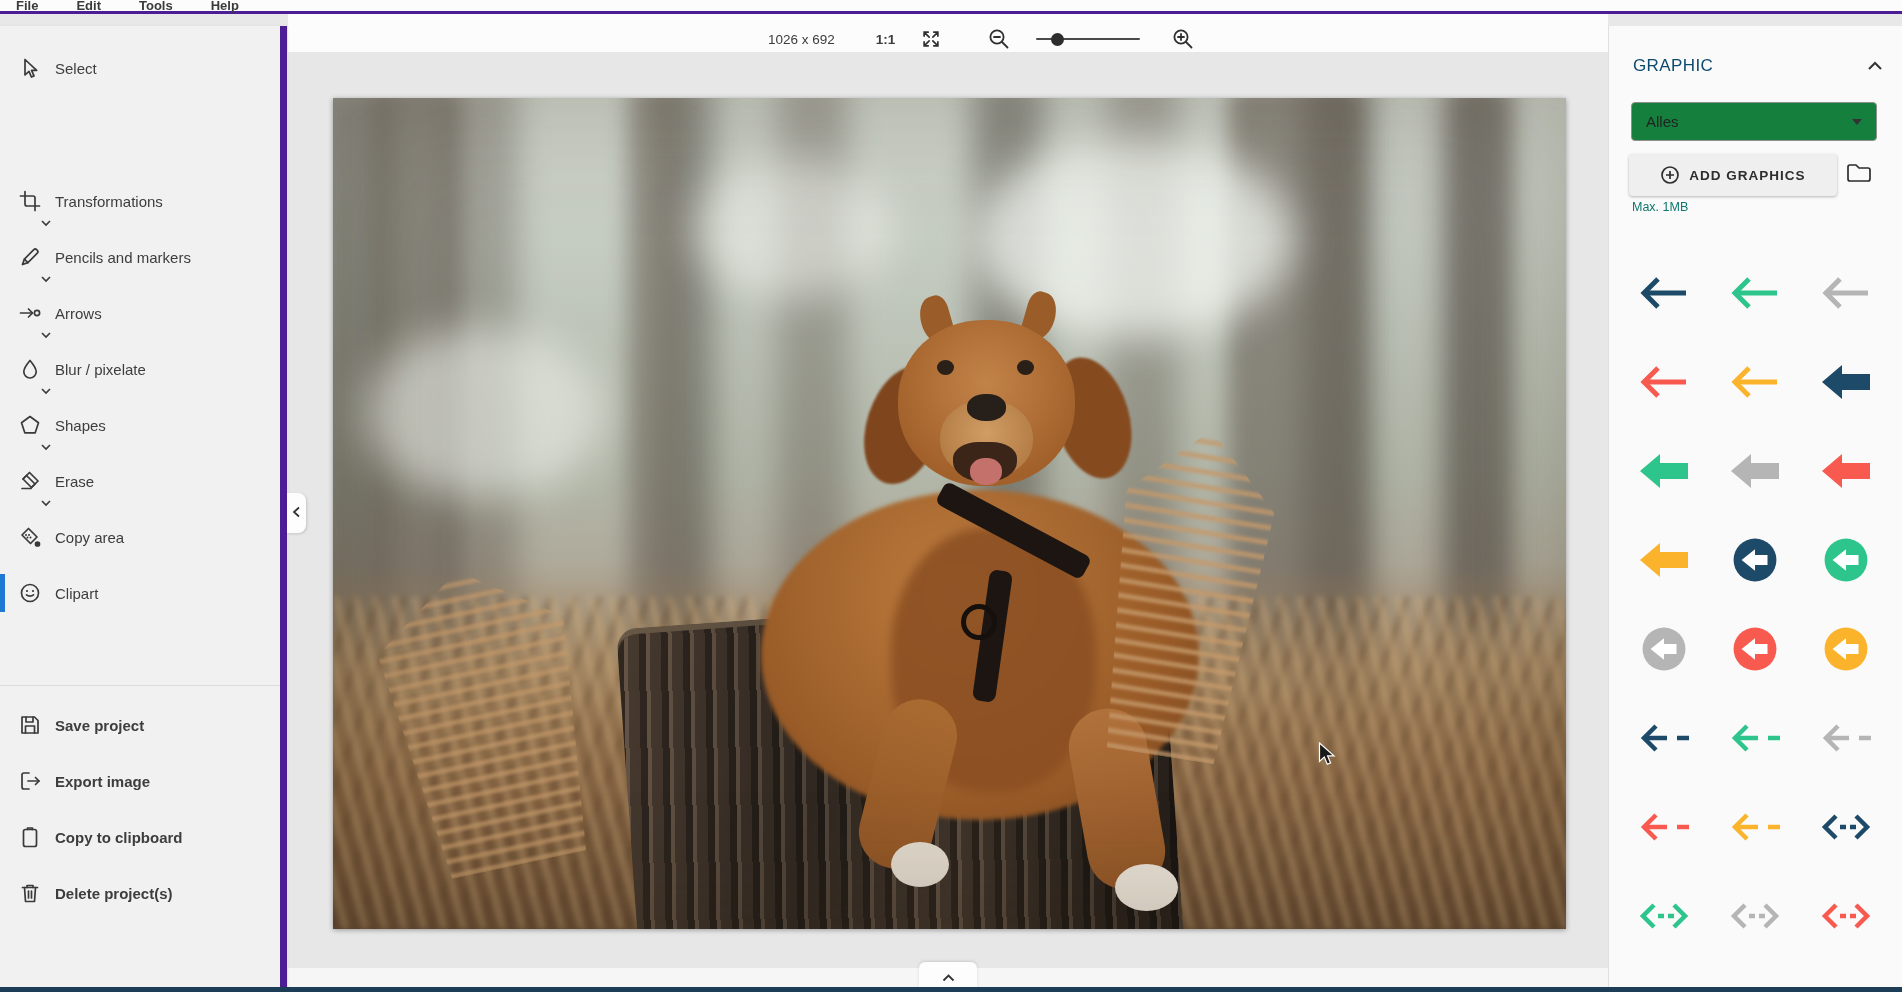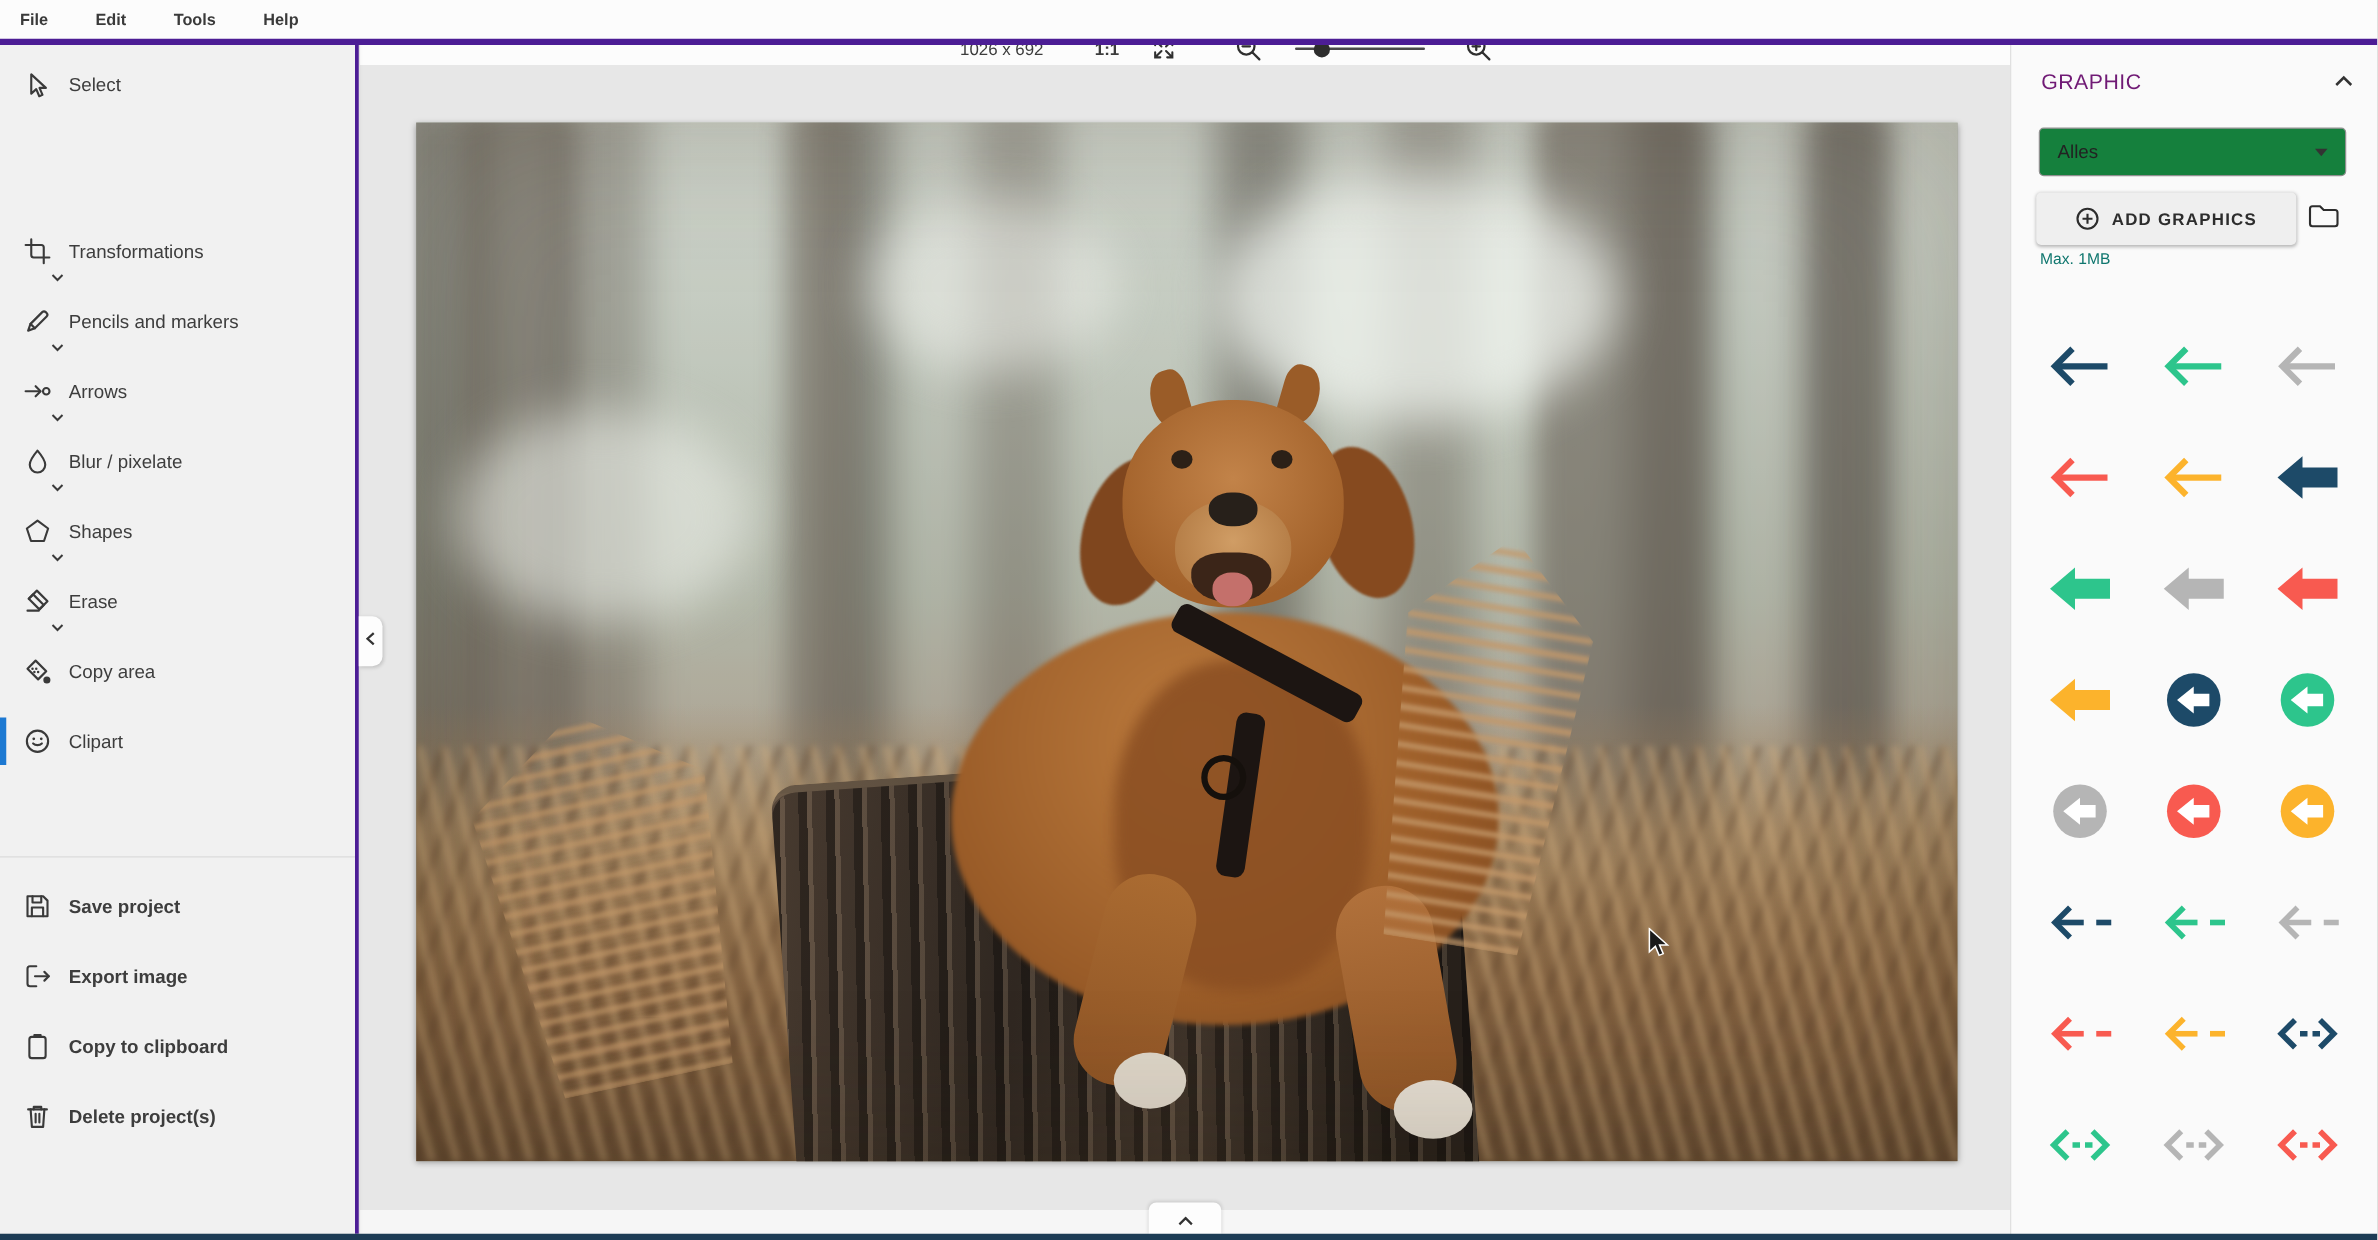--- a/index.html
+++ b/index.html
@@ -1,25 +1,25 @@
 <!DOCTYPE html>
 <html><head>
 <meta charset="utf-8">
 <style>
   * { margin:0; padding:0; box-sizing:border-box; }
   html,body { width:1902px; height:992px; overflow:hidden; font-family:"Liberation Sans",sans-serif; background:#e9e9e9; }
   .app { position:relative; width:1902px; height:992px; background:#e8e8e8; overflow:hidden; }
 
   
-  .menubar { position:absolute; left:0; top:0; width:1902px; height:36px; background:#fcfcfc; border-bottom:5px solid #4c1d95; display:flex; align-items:center; z-index:30; }
+  .menubar { position:absolute; left:0; top:0; width:1902px; height:14px; background:#fcfcfc; border-bottom:3px solid #4c1d95; display:flex; align-items:center; z-index:30; }
   .menubar .mitem { font-size:13px; font-weight:700; color:#3a3a3a; margin-left:16px; margin-right:22px; cursor:default; }
   .menubar .mitem:first-child { margin-left:16px; }
 
   
-  .sidebar { position:absolute; left:0; top:26px; width:287px; height:961px; background:#f1f1f1; border-right:3px solid #4c1d95; z-index:20; box-shadow:1px 0 3px rgba(0,0,0,.05); }
+  .sidebar { position:absolute; left:0; top:26px; width:287px; height:961px; background:#f1f1f1; border-right:7px solid #4c1d95; z-index:20; box-shadow:1px 0 3px rgba(0,0,0,.05); }
   .tools { padding-top:14px; }
   .tool-row { position:relative; height:56px; display:flex; align-items:center; cursor:pointer; }
   .tool-row .ticon { position:relative; width:24px; height:24px; margin-left:18px; flex:none; }
   .tool-row .tlabel { font-size:15px; color:#3d3d3d; margin-left:13px; white-space:nowrap; }
   .tool-row svg.main { stroke:#3a3a3a; fill:none; stroke-width:1.7; stroke-linecap:round; stroke-linejoin:round; }
   .tool-row .subchev { position:absolute; left:23px; top:24px; }
   .tool-row .subchev svg { stroke:#3a3a3a; fill:none; stroke-width:1.6; }
   .tool-row.selected::before { content:""; position:absolute; left:0; top:9px; width:5px; height:38px; background:#1d79d2; }
   .spacer77 { height:77px; }
   .side-divider { height:1px; background:#dcdcdc; margin-top:64px; }
@@ -97,21 +97,21 @@
   .d-pawL { left:558px; top:744px; width:58px; height:45px; border-radius:50%; background:#ddd5c8; }
   .d-pawR { left:782px; top:766px; width:63px; height:47px; border-radius:50%; background:#e4ddd1; }
   .ph-vig { inset:0; box-shadow:inset 0 0 130px rgba(55,38,20,.28); }
 
   
   .shot-cursor { position:absolute; left:1318px; top:742px; z-index:40; pointer-events:none; }
 
   
   .right-panel { position:absolute; left:1608px; top:26px; width:294px; height:966px; background:#fafafa; border-left:1px solid #e0e0e0; z-index:15; overflow:hidden; }
   .gp-header { position:absolute; left:24px; top:30px; width:250px; display:flex; align-items:center; justify-content:space-between; }
-  .gp-title { font-size:17px; color:#701a75; letter-spacing:.4px; }
+  .gp-title { font-size:17px; color:#0c4a6e; letter-spacing:.4px; }
   .gp-collapse { cursor:pointer; display:flex; }
   .gp-collapse svg { stroke:#333; fill:none; stroke-width:2; }
   .gp-select { position:absolute; left:22px; top:76px; width:246px; height:39px; background:#15803d; border:1px solid #8f8f8f; border-radius:4px; display:flex; align-items:center; padding:0 14px; cursor:pointer; }
   .gp-select .val { font-size:15px; color:#222; flex:1; }
   .gp-caret { width:0; height:0; border-left:5.5px solid transparent; border-right:5.5px solid transparent; border-top:6px solid #333; }
   .gp-addbtn { position:absolute; left:20px; top:128px; width:208px; height:42px; background:#efefef; border:none; border-radius:4px; box-shadow:0 1px 3px rgba(0,0,0,.28); display:flex; align-items:center; justify-content:center; gap:9px; cursor:pointer; }
   .gp-addbtn svg { stroke:#2d2d2d; fill:none; stroke-width:1.7; }
   .gp-addbtn .lbl { font-size:13.5px; font-weight:700; letter-spacing:1px; color:#2d2d2d; }
   .gp-folder { position:absolute; left:236px; top:134px; cursor:pointer; }
   .gp-folder svg { stroke:#2d2d2d; fill:none; stroke-width:1.7; stroke-linejoin:round; }

